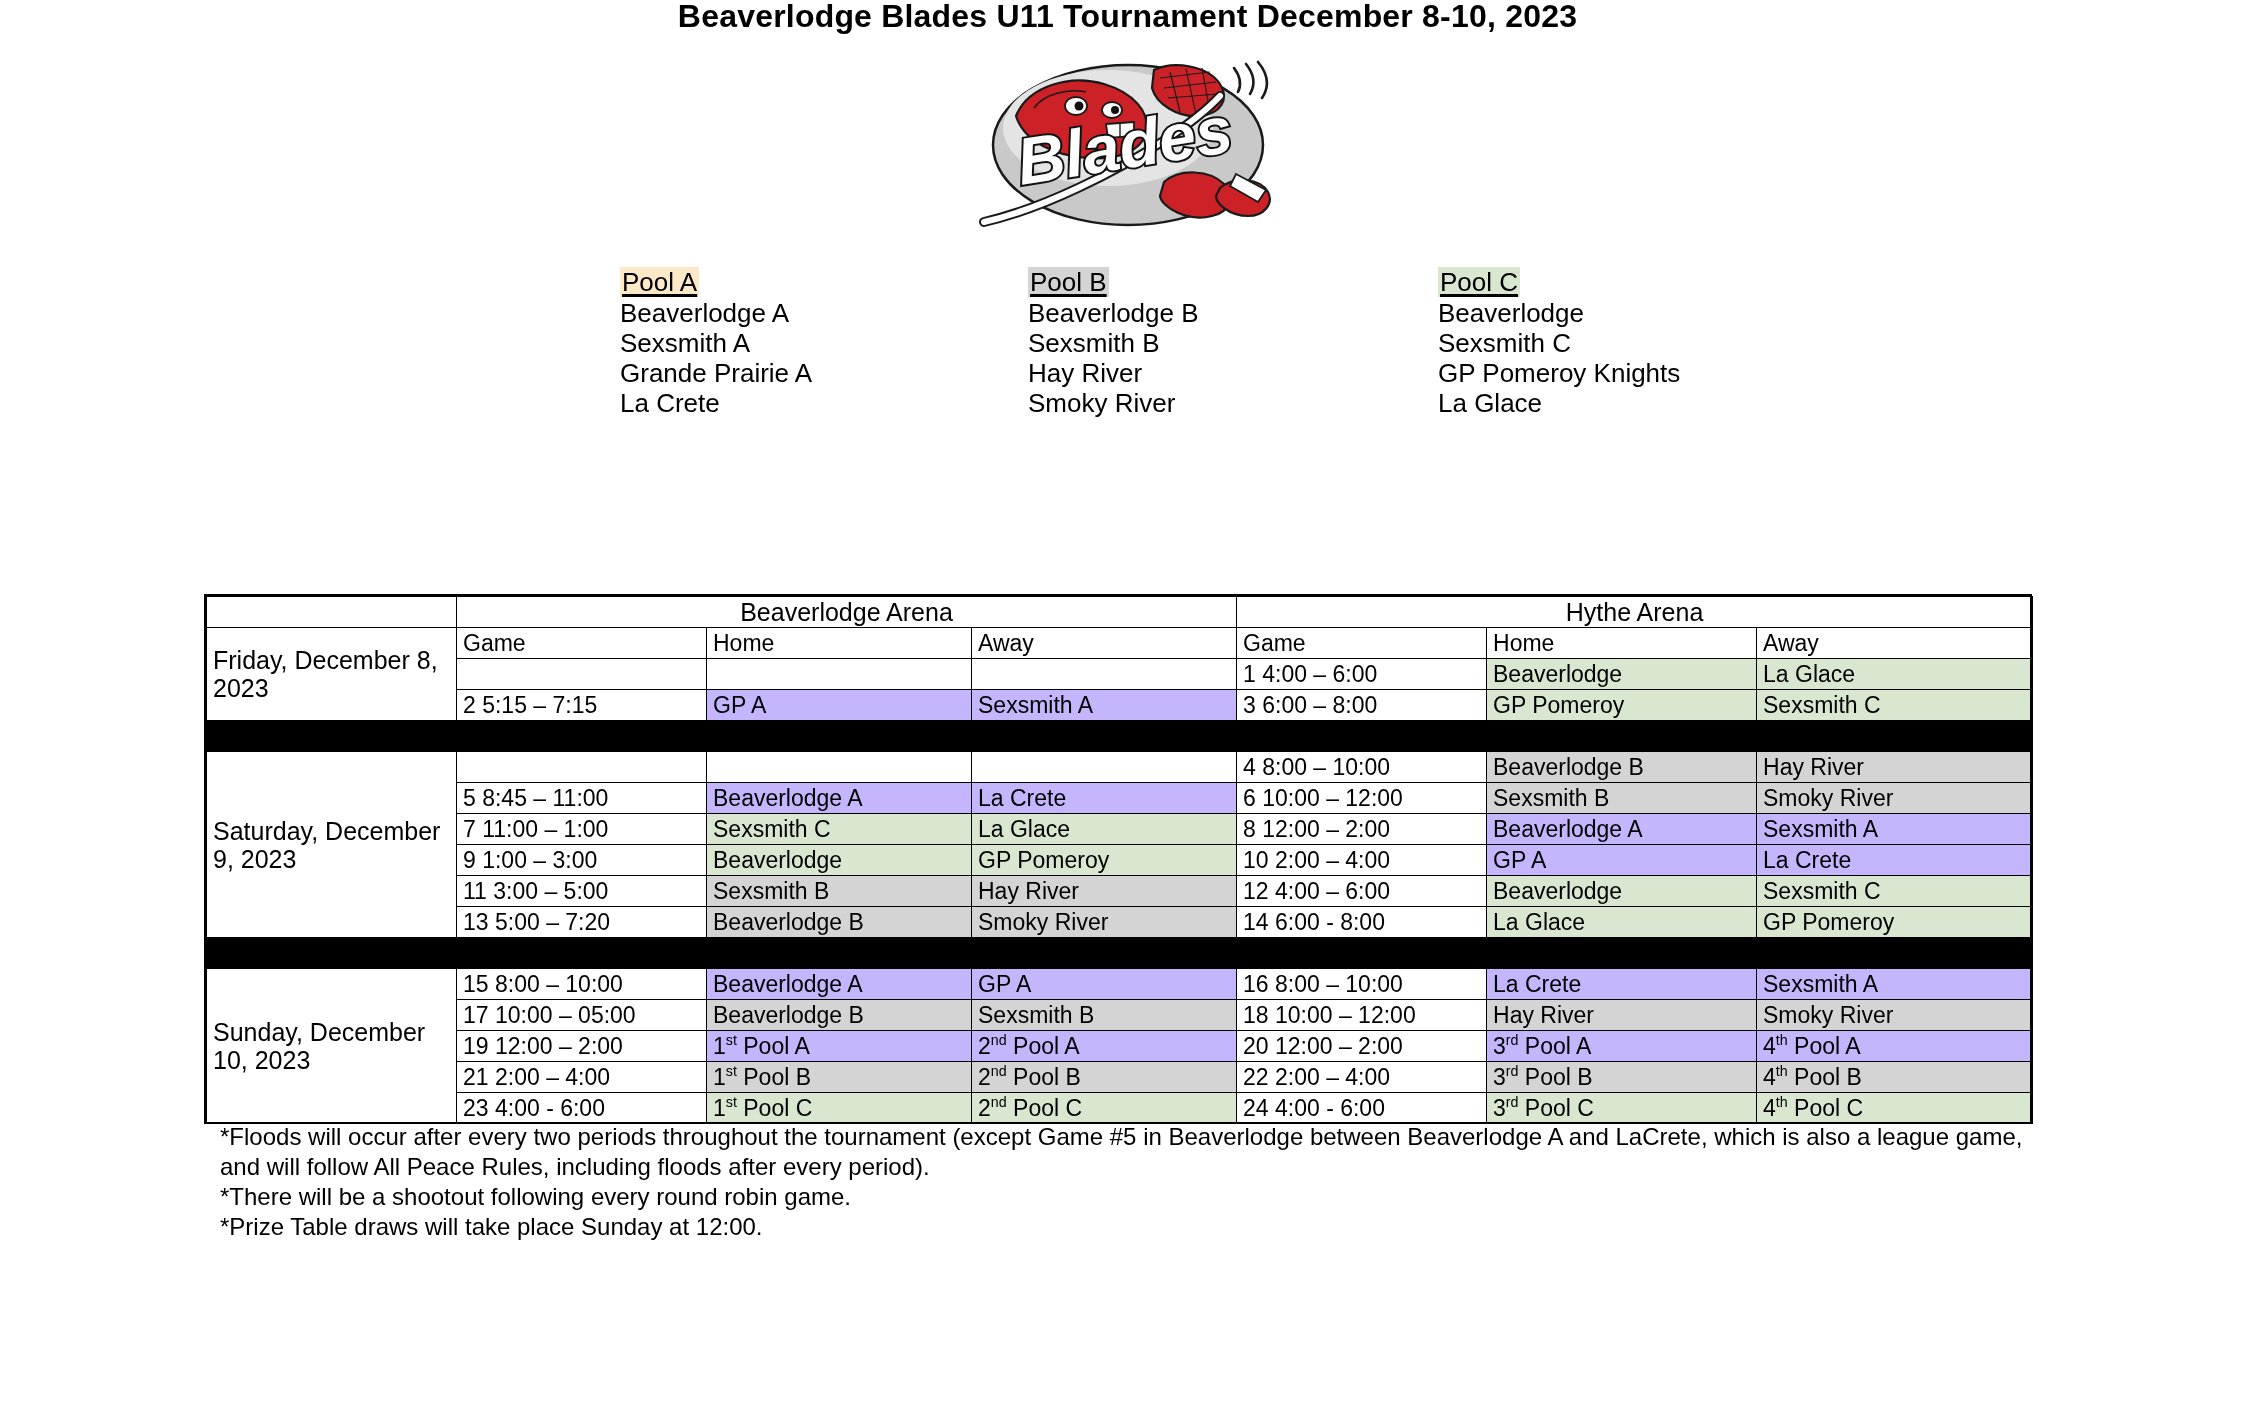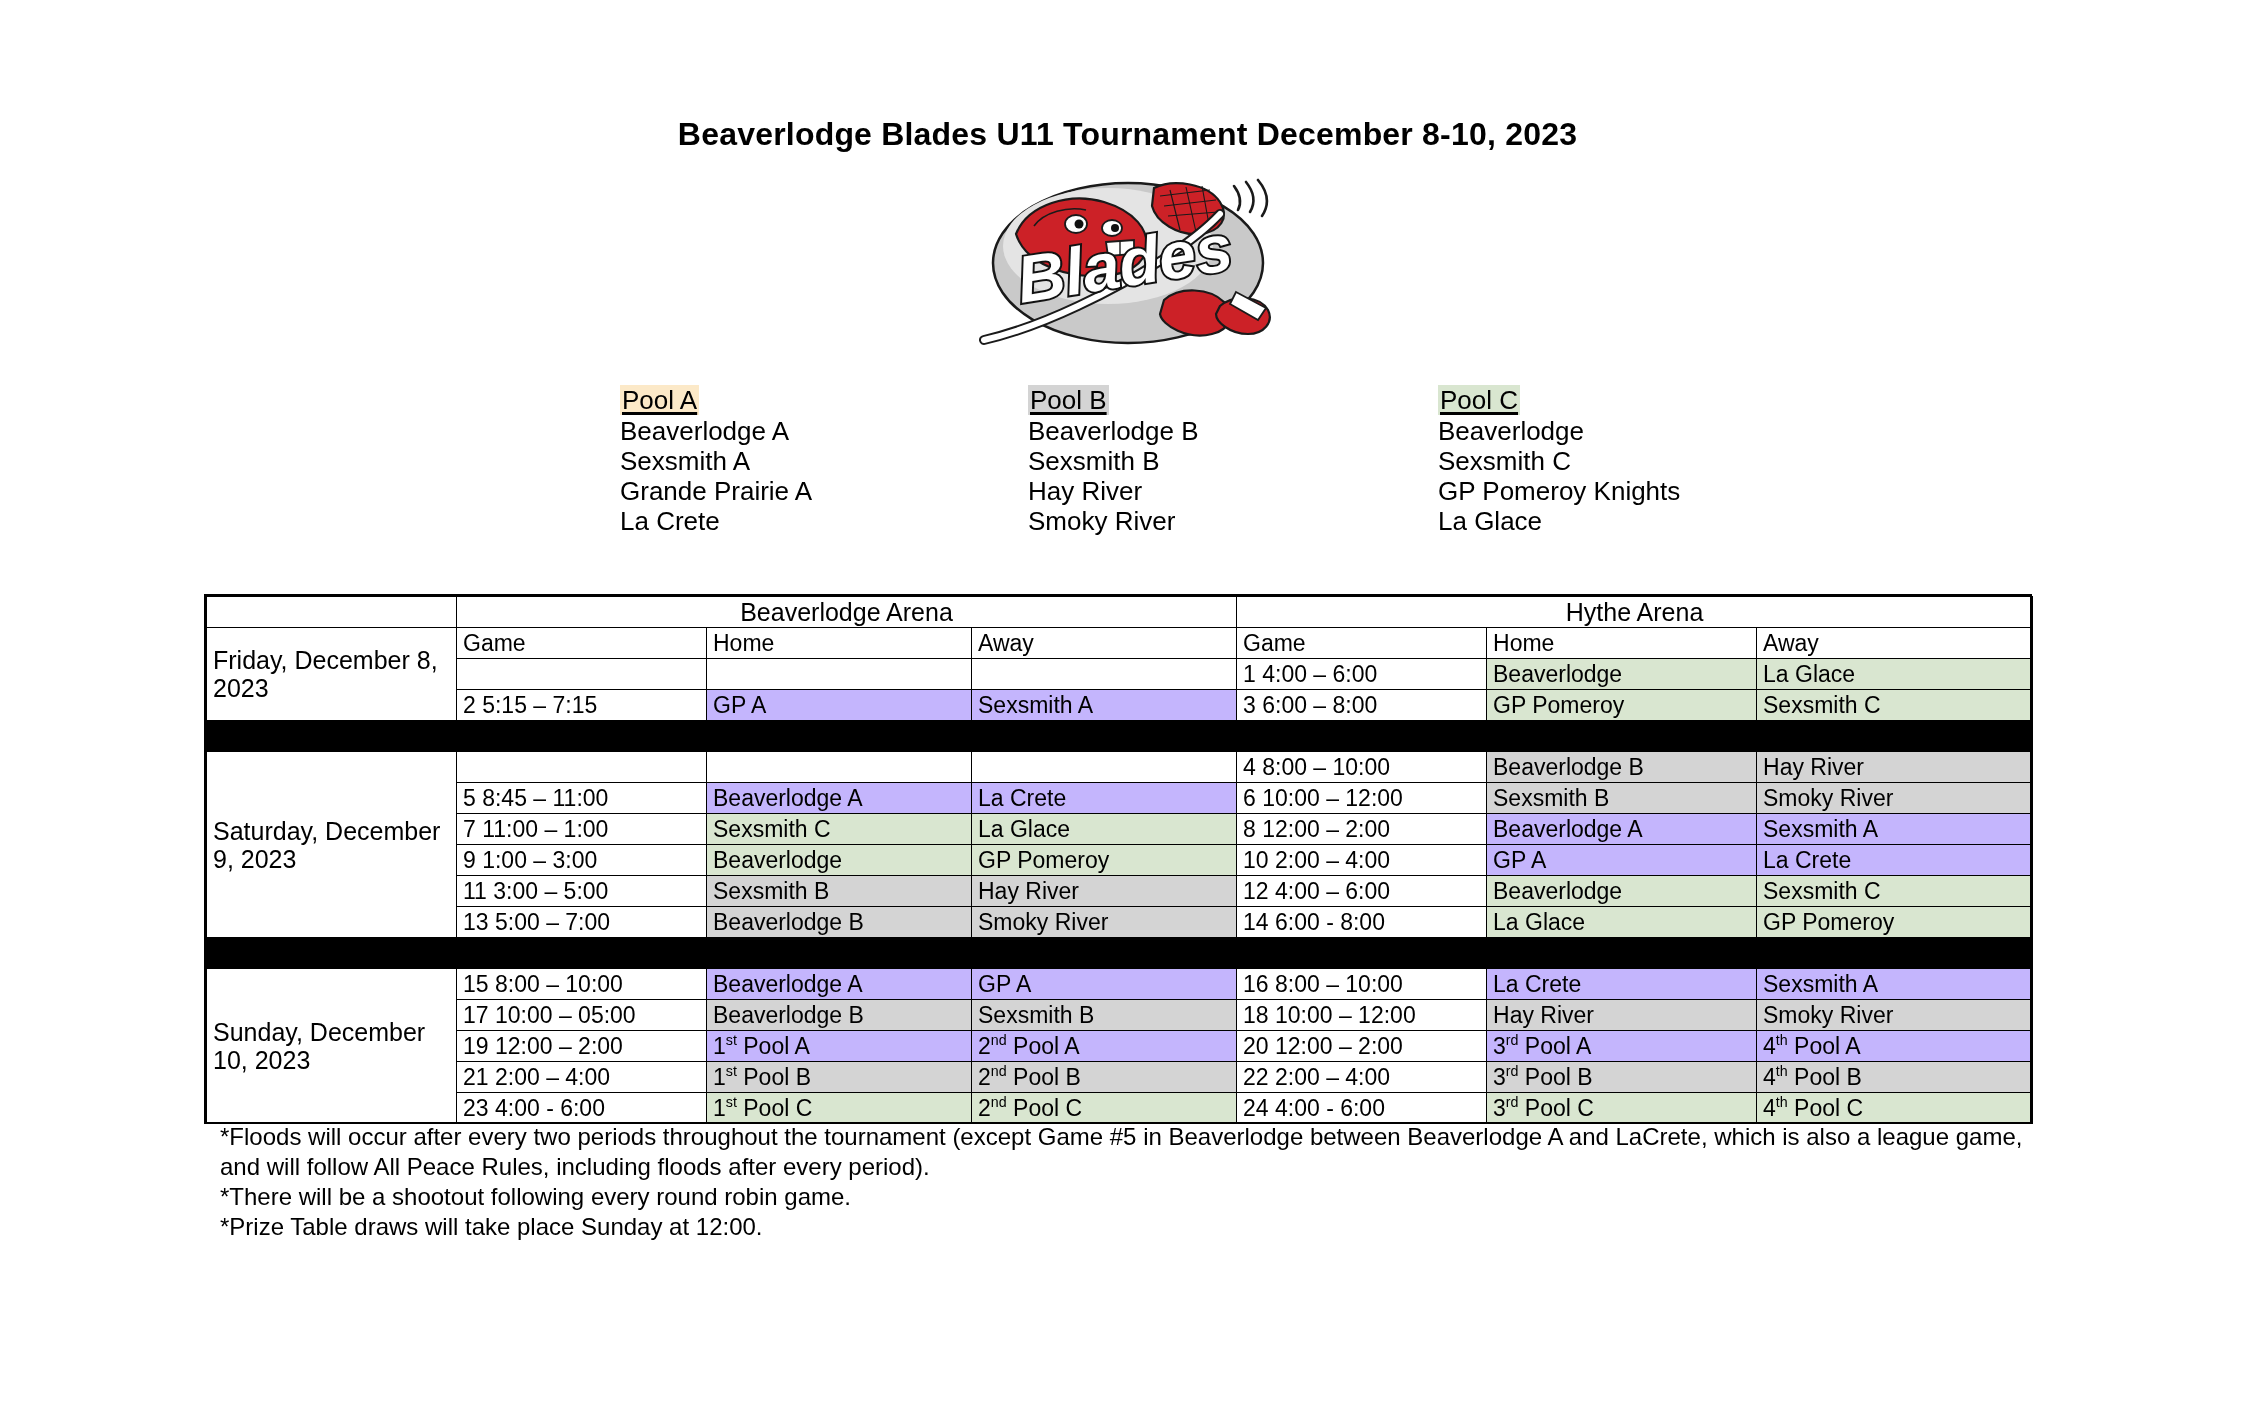--- a/index.html
+++ b/index.html
@@ -15,21 +15,20 @@
     overflow: hidden;
     position: relative;
   }
 
   
   .page-title {
     text-align: center;
     font-size: 32px;
     font-weight: bold;
     letter-spacing: 0.2px;
-    padding-top: 118px;
     line-height: 1;
   }
 
   
   .logo-wrap {
     width: 100%;
     display: flex;
     justify-content: center;
     margin-top: 18px;
     height: 195px;
@@ -304,21 +303,21 @@
         </tr>
         <tr>
           <td>11   3:00 – 5:00</td>
           <td class="gray">Sexsmith B</td>
           <td class="gray">Hay River</td>
           <td>12   4:00 – 6:00</td>
           <td class="green">Beaverlodge</td>
           <td class="green">Sexsmith C</td>
         </tr>
         <tr>
-          <td>13   5:00 – 7:00</td>
+          <td>13   5:00 – 7:20</td>
           <td class="gray">Beaverlodge B</td>
           <td class="gray">Smoky River</td>
           <td>14   6:00 - 8:00</td>
           <td class="green">La Glace</td>
           <td class="green">GP Pomeroy</td>
         </tr>
         <tr class="sep-row">
           <td colspan="7"></td>
         </tr>
         <tr>

